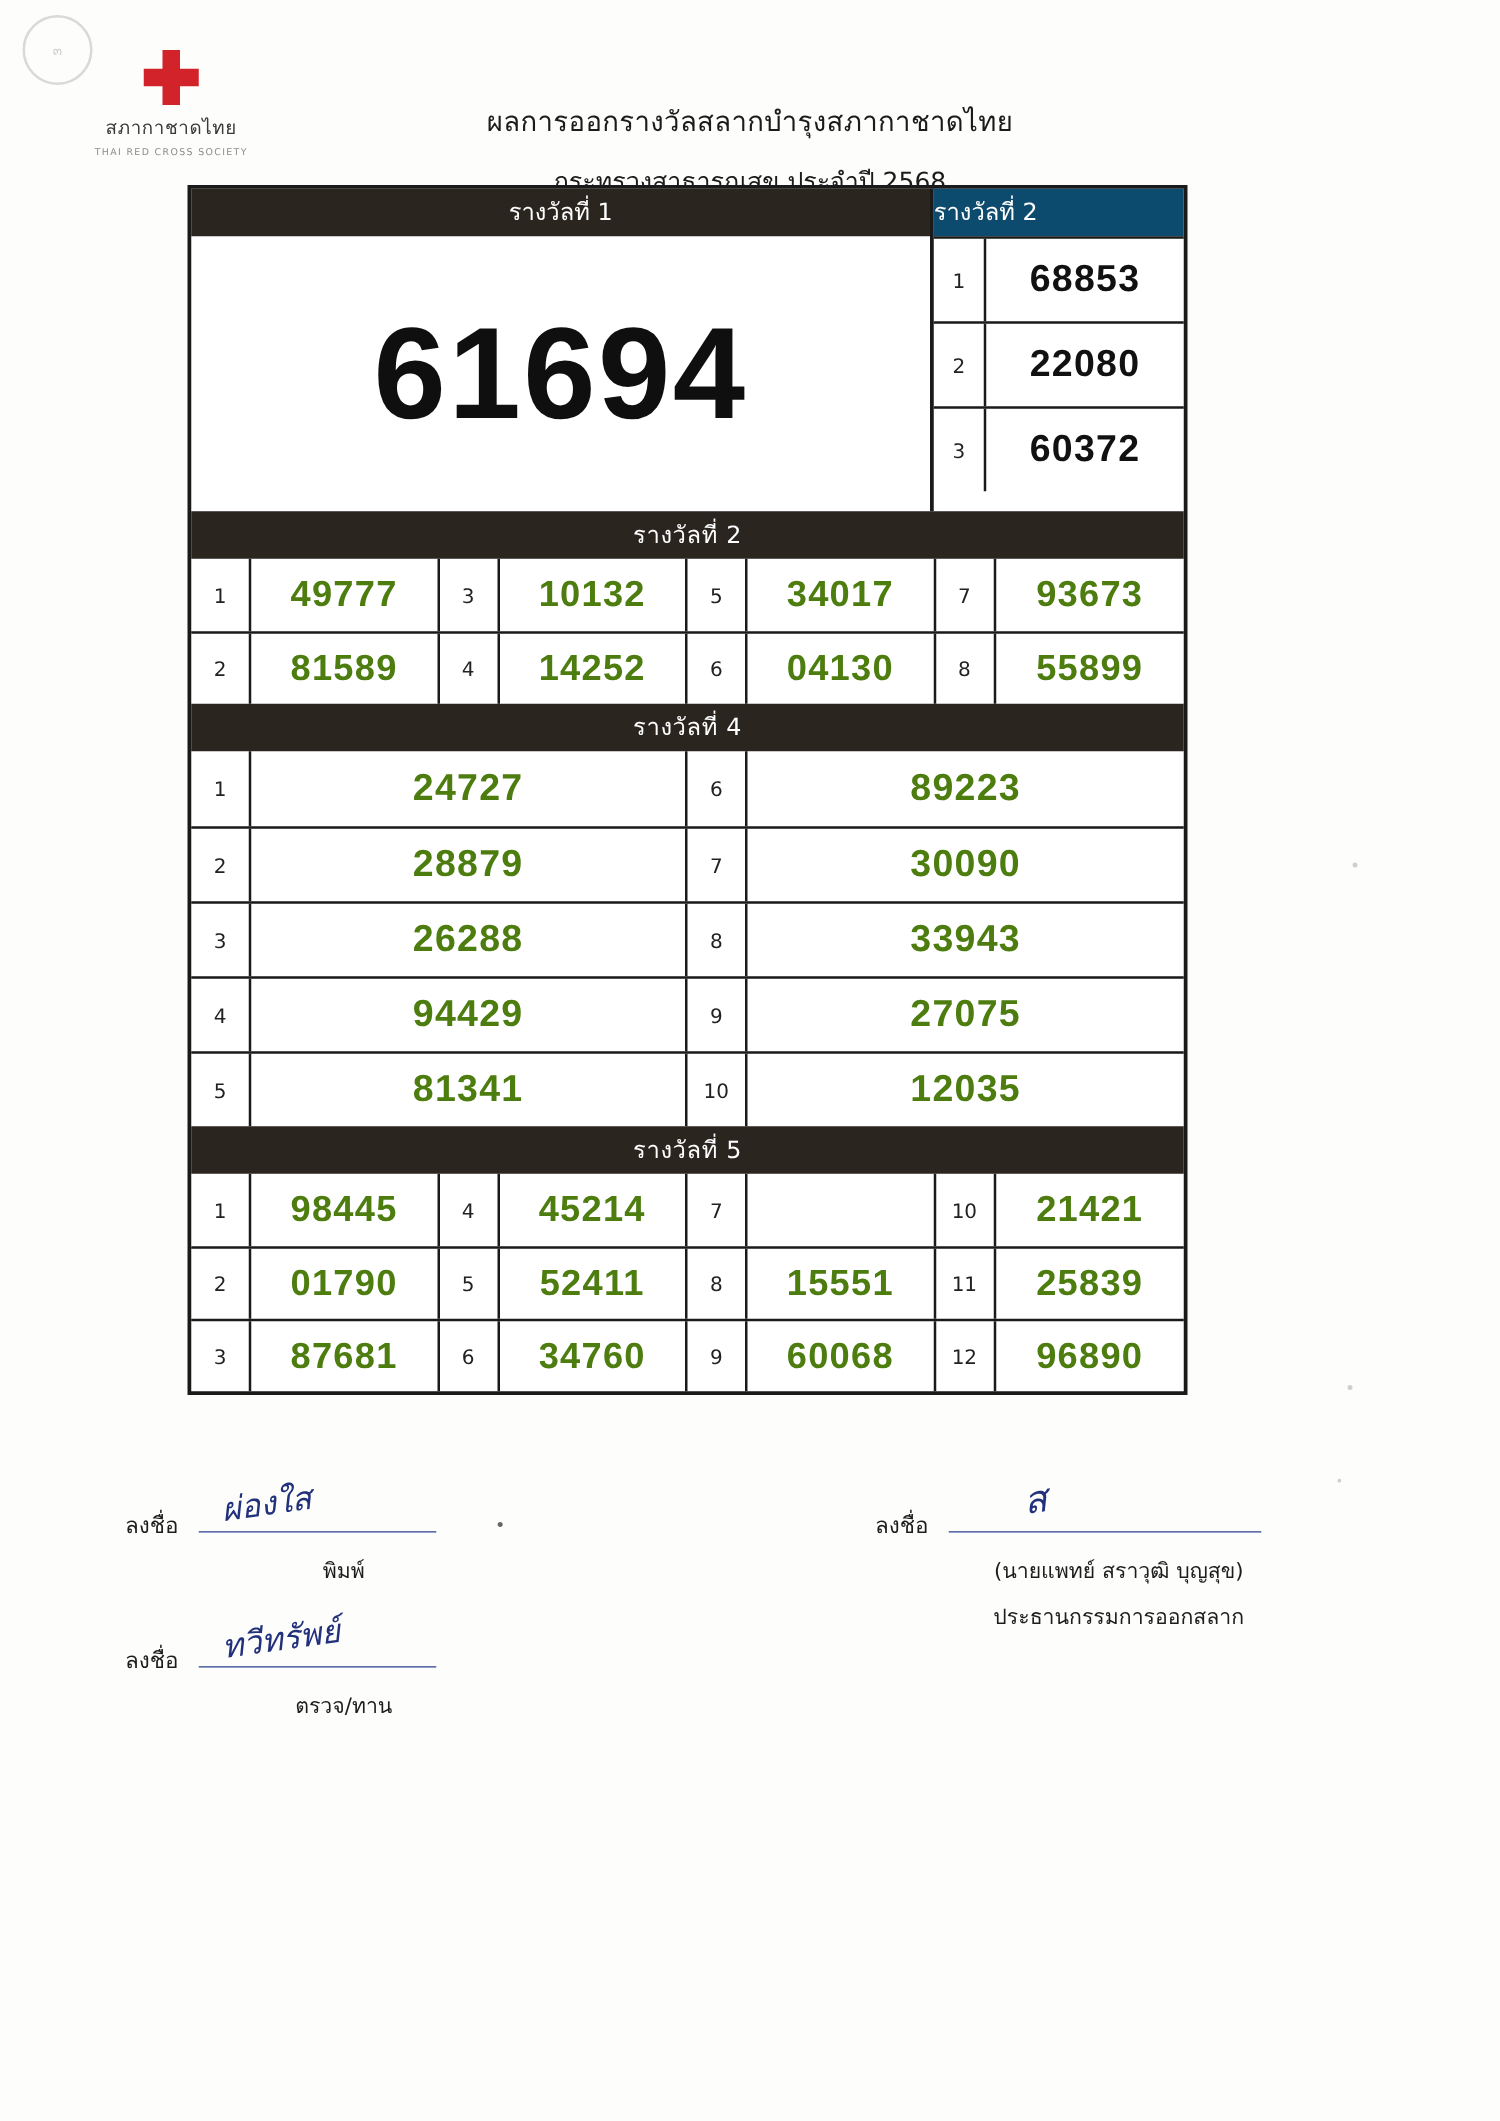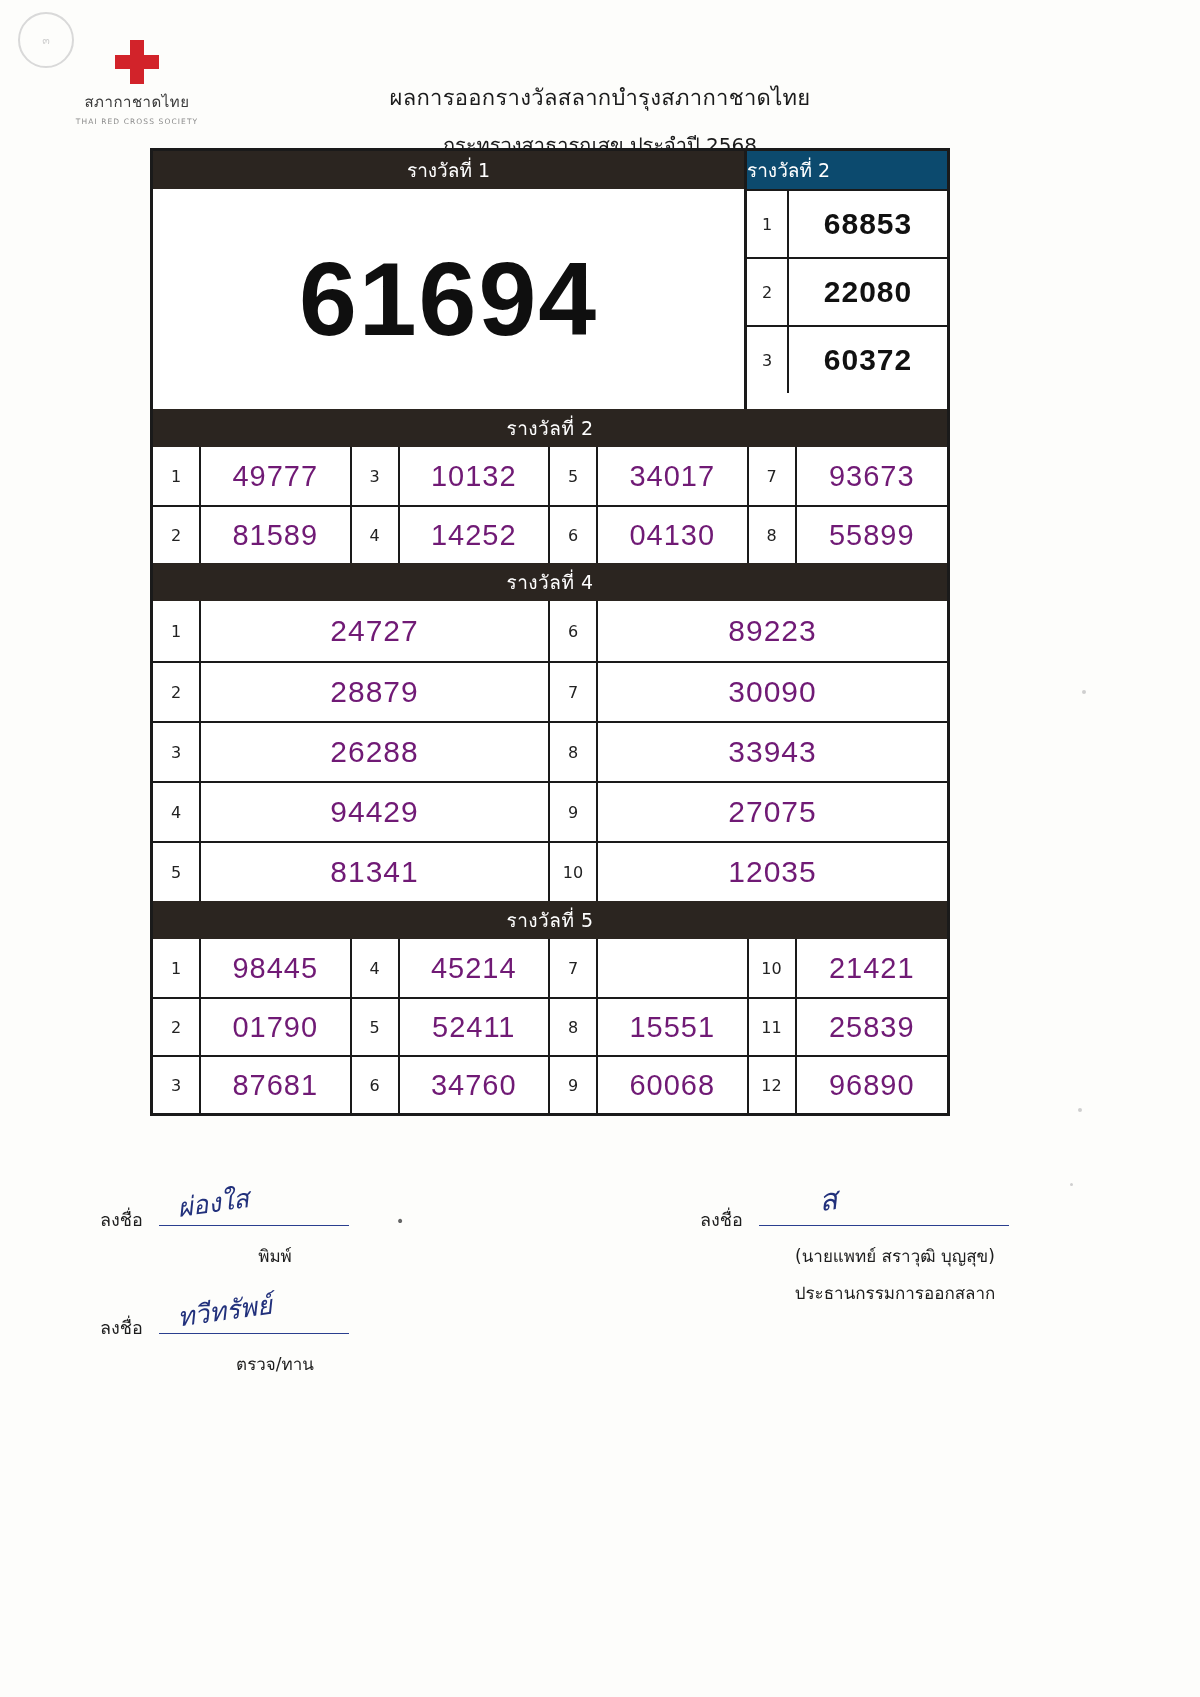--- a/index.html
+++ b/index.html
@@ -219,24 +219,24 @@
     justify-content: center;
     font-size: 16px;
     color: #222;
   }
   .val {
     flex: 1;
     display: flex;
     align-items: center;
     justify-content: center;
     font-size: 29px;
-    font-weight: normal;
+    font-weight: bold;
     font-family: "Liberation Sans", sans-serif;
     letter-spacing: 1px;
-    color: #701a75;
+    color: #4d7c0f;
     text-align: right;
   }
   
   .p3 .pair { width: 198.5px; }
   .p3 .idx { width: 48px; }
   
   .p4 .pair { width: 397px; }
   .p4 .idx { width: 48px; }
   .p4 .grid-row { height: 60px; }
   .p4 .val { font-size: 30px; }

